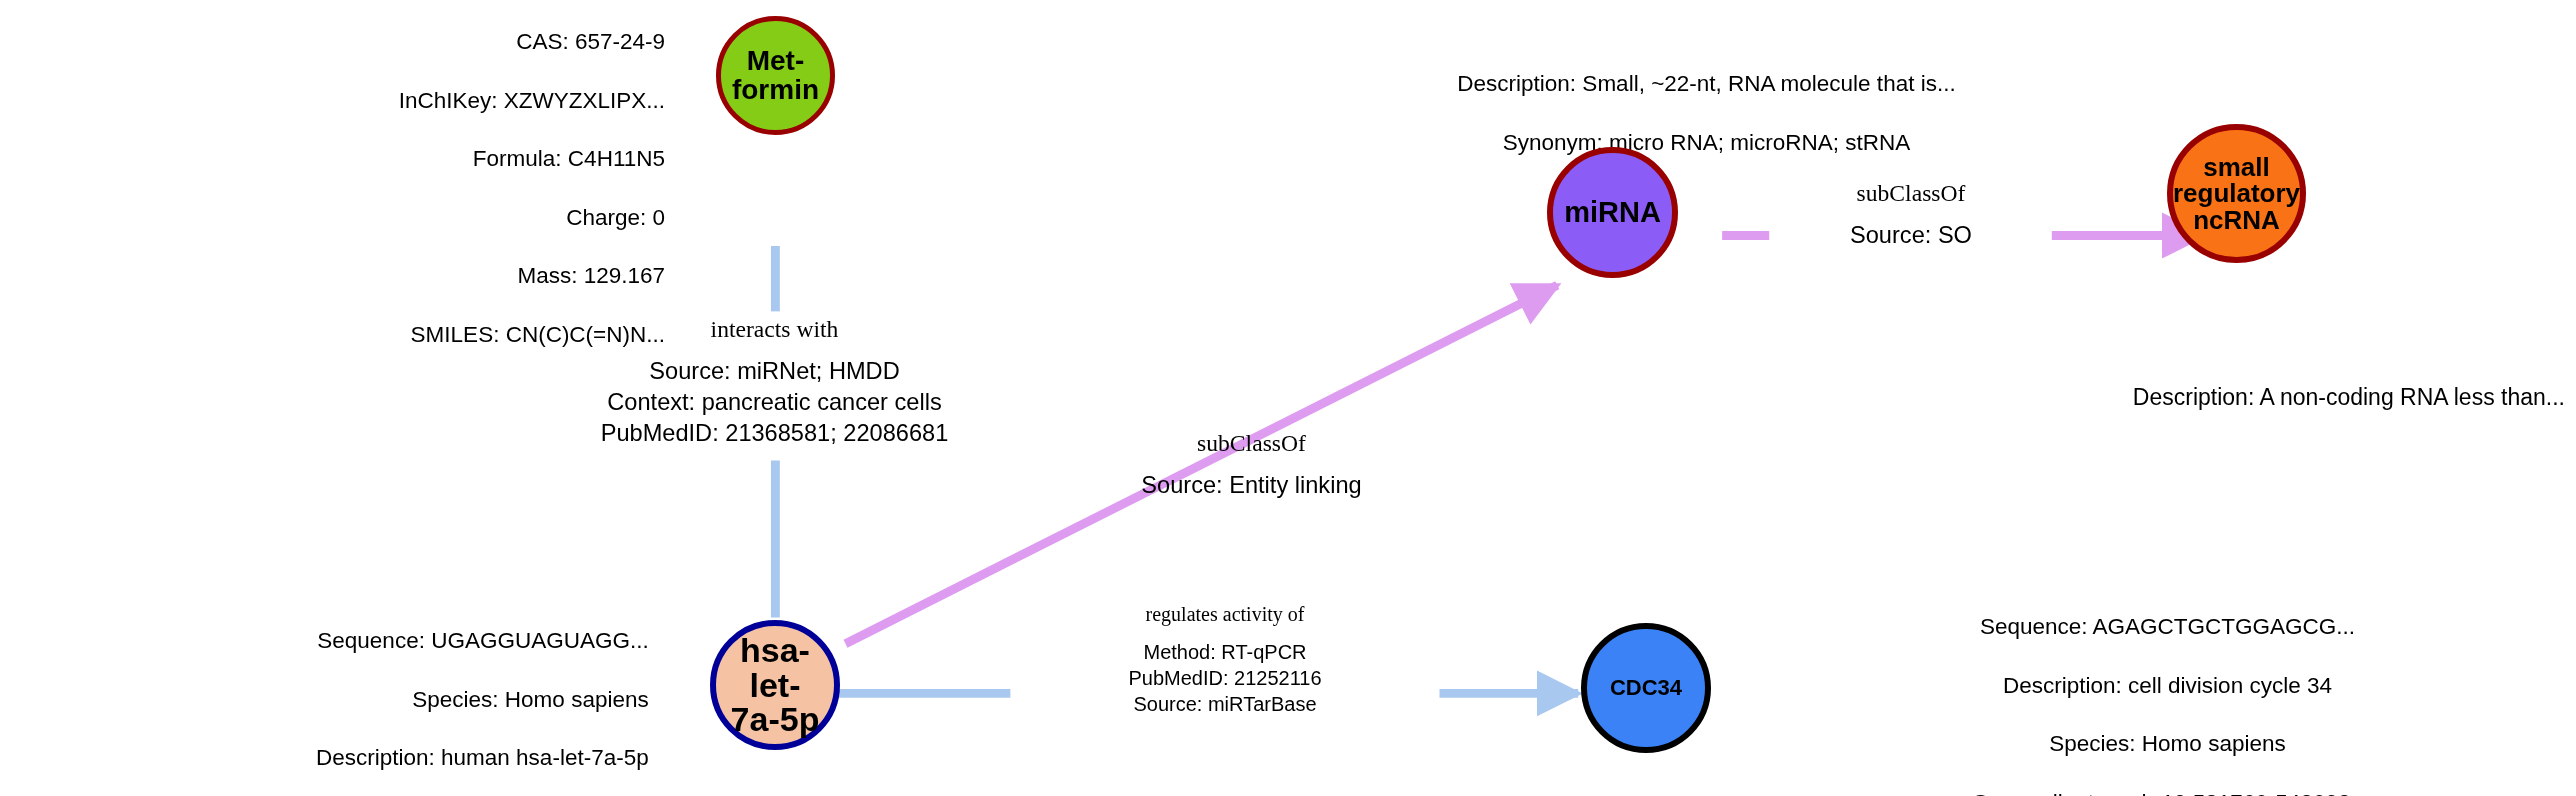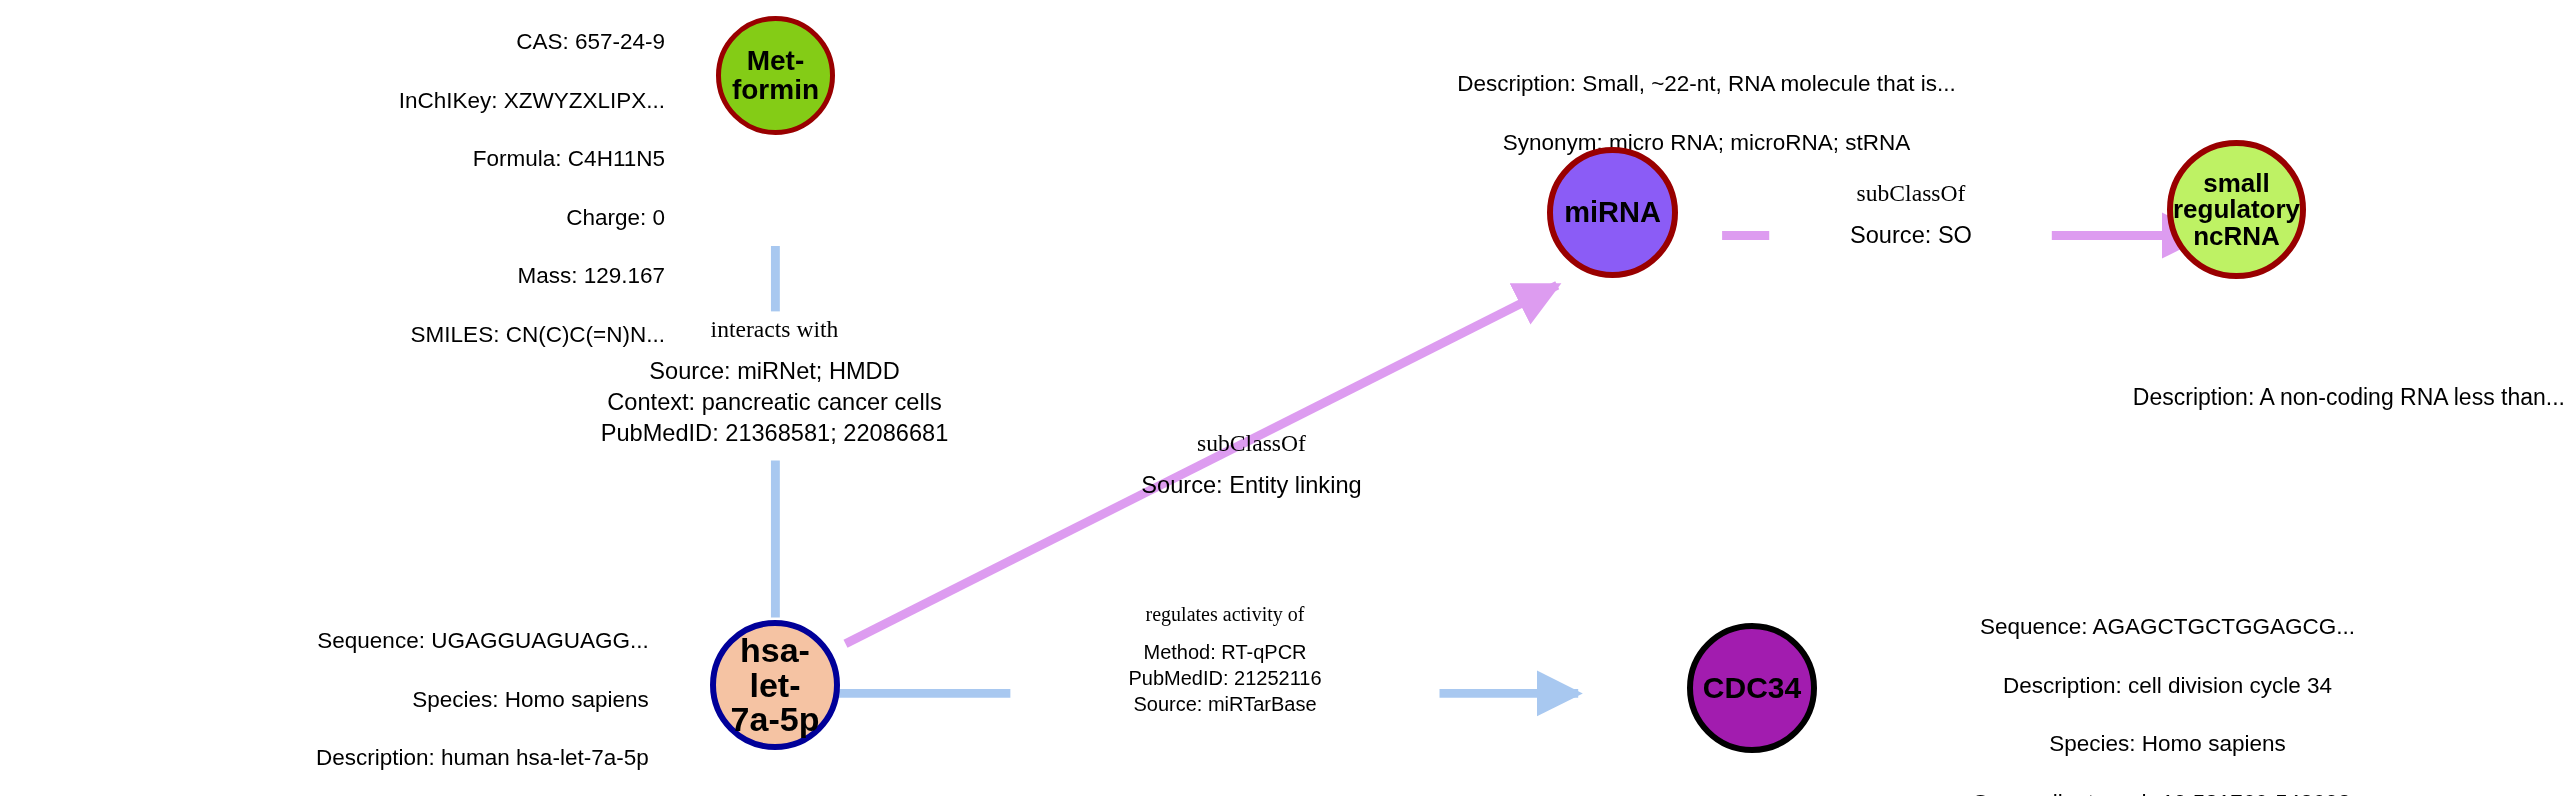--- a/index.html
+++ b/index.html
@@ -125,30 +125,30 @@
     </span>
   </div>
 
   <div class="node" style="left:1547px;top:147px;width:131px;height:131px;
               background:#8b5cf6;border:6.3px solid #990000;font-size:29px;">
     <span>
       <span>miRNA</span>
     </span>
   </div>
 
-  <div class="node" style="left:2167px;top:140px;width:139px;height:139px;
-              background:#bef264;border:6.3px solid #990000;font-size:26px;">
+  <div class="node" style="left:2167px;top:124px;width:139px;height:139px;
+              background:#f97316;border:6.3px solid #990000;font-size:26px;">
     <span>
       <span>small</span>
       <span>regulatory</span>
       <span>ncRNA</span>
     </span>
   </div>
 
-  <div class="node" style="left:1687px;top:623px;width:130px;height:130px;
-              background:#a21caf;border:6.8px solid #000000;font-size:30px;">
+  <div class="node" style="left:1581px;top:623px;width:130px;height:130px;
+              background:#3b82f6;border:6.8px solid #000000;font-size:22px;">
     <span>
       <span>CDC34</span>
     </span>
   </div>
 
 </div>
 
 
 </body></html>

